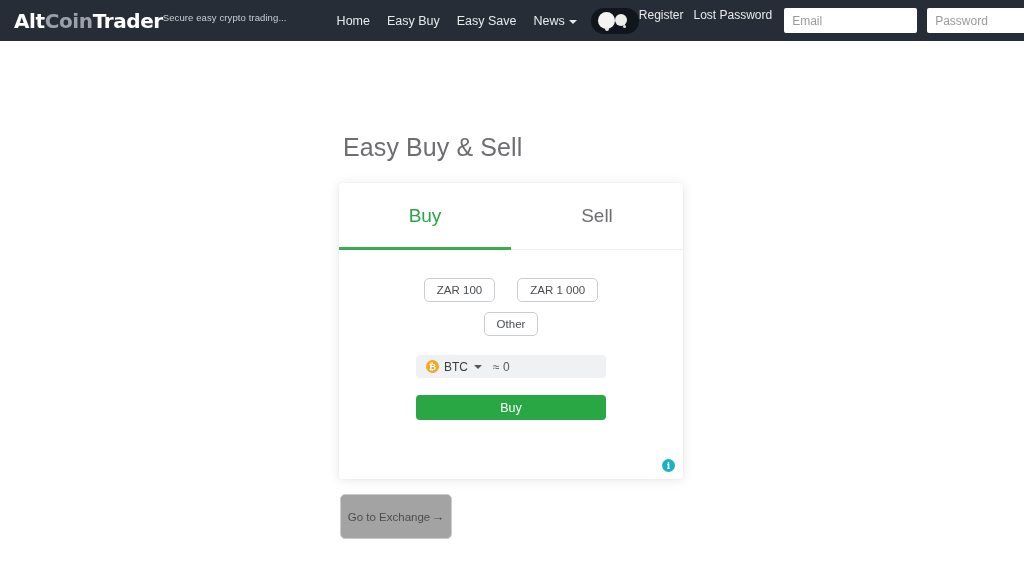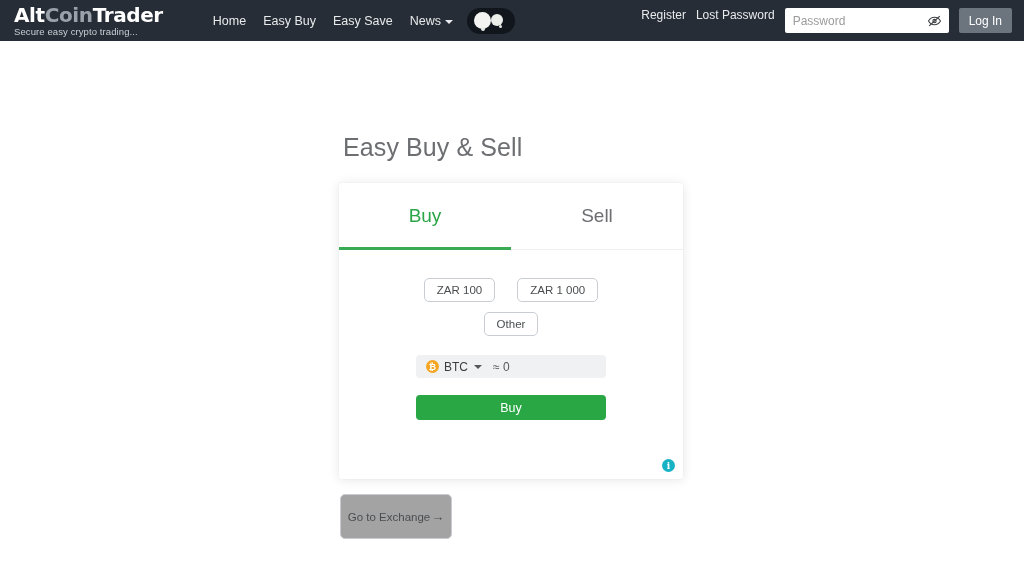--- a/index.html
+++ b/index.html
@@ -23,21 +23,21 @@
     width: 1024px;
     height: 41px;
     background: #262d36;
     display: flex;
     align-items: center;
     padding: 0 12px 0 14px;
   }
 
   .brand {
     display: flex;
-    flex-direction: column;
+    flex-direction: row;
     justify-content: center;
     line-height: 1;
     margin-right: 22px;
     padding-top: 1px;
   }
   .brand-logo {
     font-size: 20px;
     font-weight: bold;
     letter-spacing: -0.4px;
     font-family: "DejaVu Sans", sans-serif;
@@ -347,20 +347,21 @@
     <span class="b1"></span>
     <span class="b2"></span>
     <span class="b3"></span>
     <span class="b4"></span>
   </div>
 
   <div class="header-right">
     <a class="auth-link" href="#">Register</a>
     <a class="auth-link" href="#">Lost Password</a>
 
+    <input class="field field-email" type="text" placeholder="Email" style="">
 
     <span class="pw-wrap">
       <input class="field field-pw" type="text" placeholder="Password" style="">
       <span class="eye-icon">
         <svg viewBox="0 0 20 20" width="15" height="15" aria-hidden="true">
           <path d="M2 10c1.8-3.2 4.6-5 8-5s6.2 1.8 8 5c-1.8 3.2-4.6 5-8 5s-6.2-1.8-8-5z" fill="none" stroke="#3d4044" stroke-width="1.4"></path>
           <circle cx="10" cy="10" r="2.2" fill="none" stroke="#3d4044" stroke-width="1.4"></circle>
           <line x1="3" y1="16.5" x2="17" y2="3.5" stroke="#3d4044" stroke-width="1.6"></line>
         </svg>
       </span>

